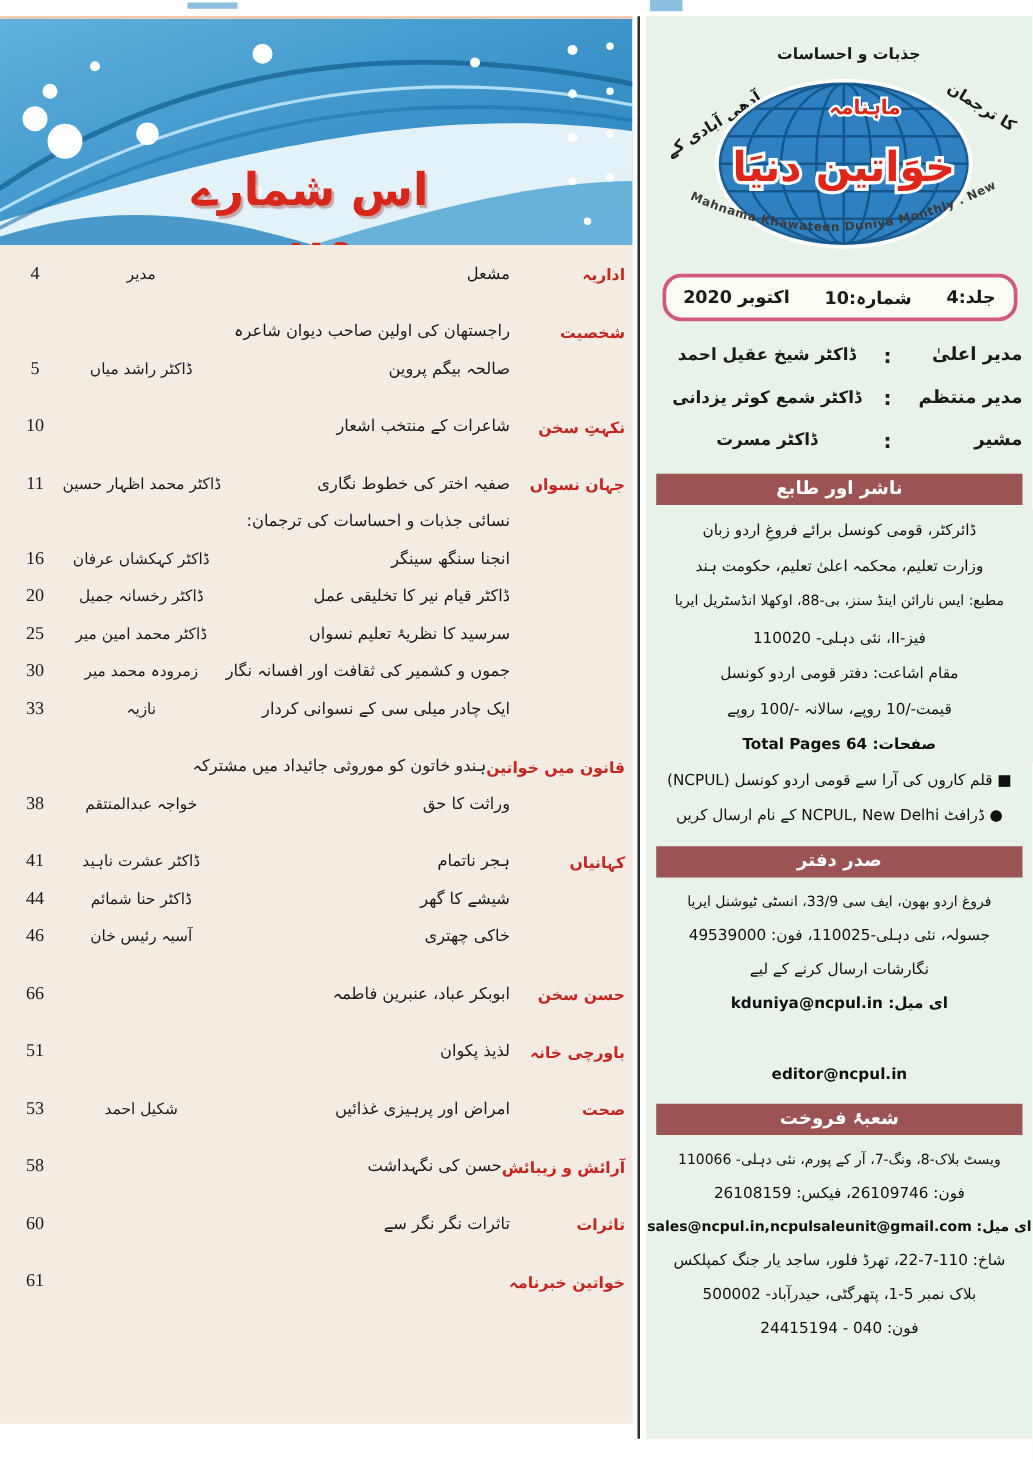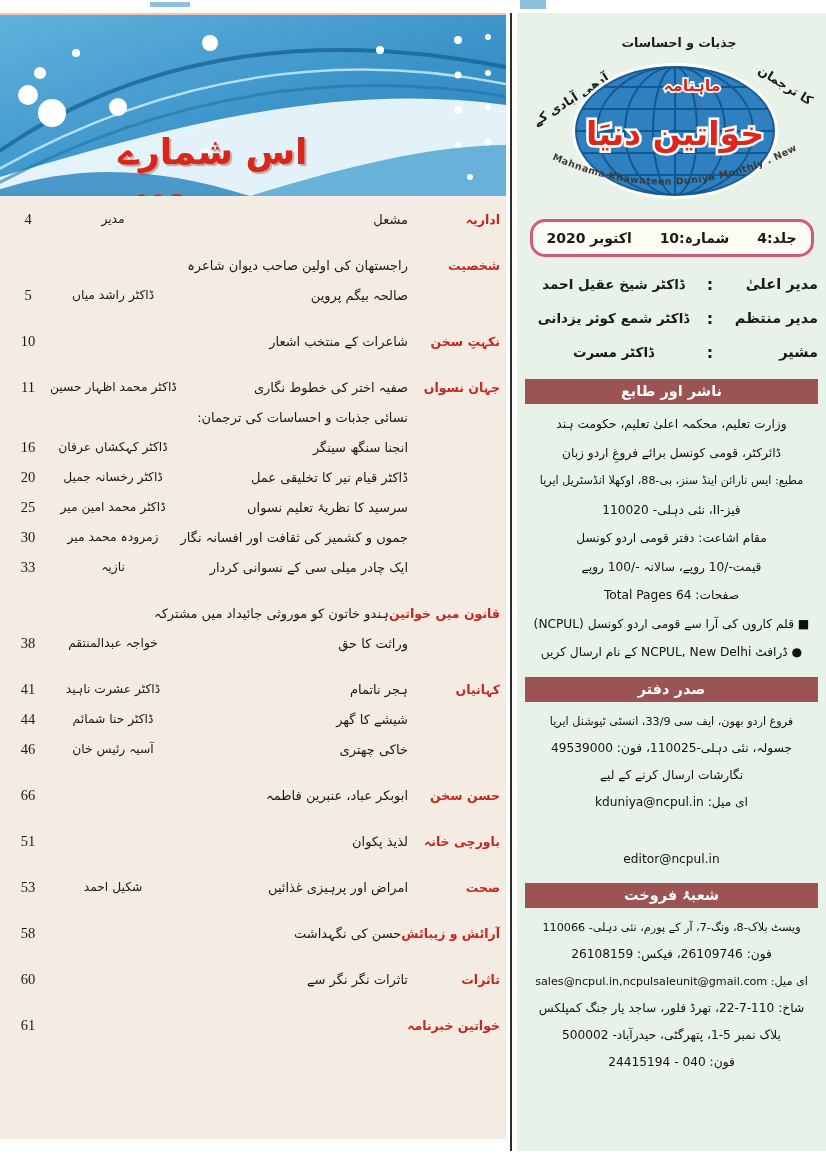--- a/index.html
+++ b/index.html
@@ -5,21 +5,21 @@
   html,body{margin:0;padding:0;background:#fff;}
   .page{position:relative;width:826px;height:1169px;background:#ffffff;overflow:hidden;
         font-family:"DejaVu Sans",sans-serif;color:#1a1a1a;}
   
   .speck{position:absolute;background:#8cc0de;}
 
   
   .left-col{position:absolute;left:0;top:13px;width:506px;height:1126px;background:#f4ebe3;}
   .banner{position:relative;width:506px;height:181px;overflow:hidden;border-top:2px solid #f0c5aa;}
   .banner svg{display:block;}
-  .banner-title{position:absolute;left:118px;top:116px;width:260px;text-align:left;
+  .banner-title{position:absolute;left:118px;top:116px;width:260px;text-align:center;
     font-size:36px;font-weight:bold;color:#d8271a;letter-spacing:1px;
     text-shadow:2px 2px 1px rgba(140,30,10,.35);}
 
   .toc{direction:rtl;padding:8px 6px 0 6px;}
   .trow{display:flex;align-items:center;height:30px;}
   .trow.gap{margin-top:16px;}
   .tcat{flex:0 0 92px;color:#c4271f;font-weight:bold;font-size:12.5px;white-space:nowrap;}
   .ttitle{flex:1;font-size:13px;white-space:nowrap;overflow:visible;}
   .tauthor{flex:0 0 126px;font-size:12.3px;text-align:center;white-space:nowrap;}
   .tpage{flex:0 0 44px;direction:ltr;text-align:center;
@@ -40,21 +40,21 @@
   .ed-colon{flex:0 0 16px;text-align:center;font-weight:bold;}
   .ed-value{flex:1;text-align:center;font-size:13.5px;font-weight:600;white-space:nowrap;}
   .bar{margin:10px 8px 6px;height:25px;line-height:25px;background:#9c5353;color:#ffffff;
     text-align:center;font-weight:bold;font-size:14.5px;}
   .lines{direction:rtl;text-align:center;color:#111;}
   .lines div{white-space:nowrap;}
   .p-lines div{line-height:28.5px;font-size:12.2px;}
   .o-lines div{line-height:27px;font-size:12.2px;}
   .s-lines div{line-height:27px;font-size:12.2px;}
   .xl{font-size:11.2px !important;}
-  .bold{font-weight:normal;}
+  .bold{font-weight:bold;}
   .ltr{direction:ltr;margin-top:30px;}
 </style>
 </head>
 <body>
 
 <div class="page">
 
   <span class="speck" style="left:150px;top:2px;width:40px;height:5px;"></span>
   <span class="speck" style="left:520px;top:0;width:26px;height:9px;"></span>
 
@@ -294,22 +294,22 @@
       </div>
       <div class="ed-row">
         <span class="ed-label">مشیر</span>
         <span class="ed-colon">:</span>
         <span class="ed-value">ڈاکٹر مسرت</span>
       </div>
     </div>
 
     <div class="bar">ناشر اور طابع</div>
     <div class="lines p-lines">
+      <div>ڈائرکٹر، قومی کونسل برائے فروغِ اردو زبان</div>
       <div>وزارت تعلیم، محکمہ اعلیٰ تعلیم، حکومت ہند</div>
-      <div>ڈائرکٹر، قومی کونسل برائے فروغِ اردو زبان</div>
       <div class="xl">مطبع: ایس نارائن اینڈ سنز، بی-88، اوکھلا انڈسٹریل ایریا</div>
       <div>فیز-II، نئی دہلی- 110020</div>
       <div>مقام اشاعت: دفتر قومی اردو کونسل</div>
       <div>قیمت-/10 روپے، سالانہ -/100 روپے</div>
       <div class="bold">صفحات: Total Pages 64</div>
       <div>■ قلم کاروں کی آرا سے قومی اردو کونسل (NCPUL)</div>
       <div>● ڈرافٹ NCPUL, New Delhi کے نام ارسال کریں</div>
     </div>
 
     <div class="bar">صدر دفتر</div>

